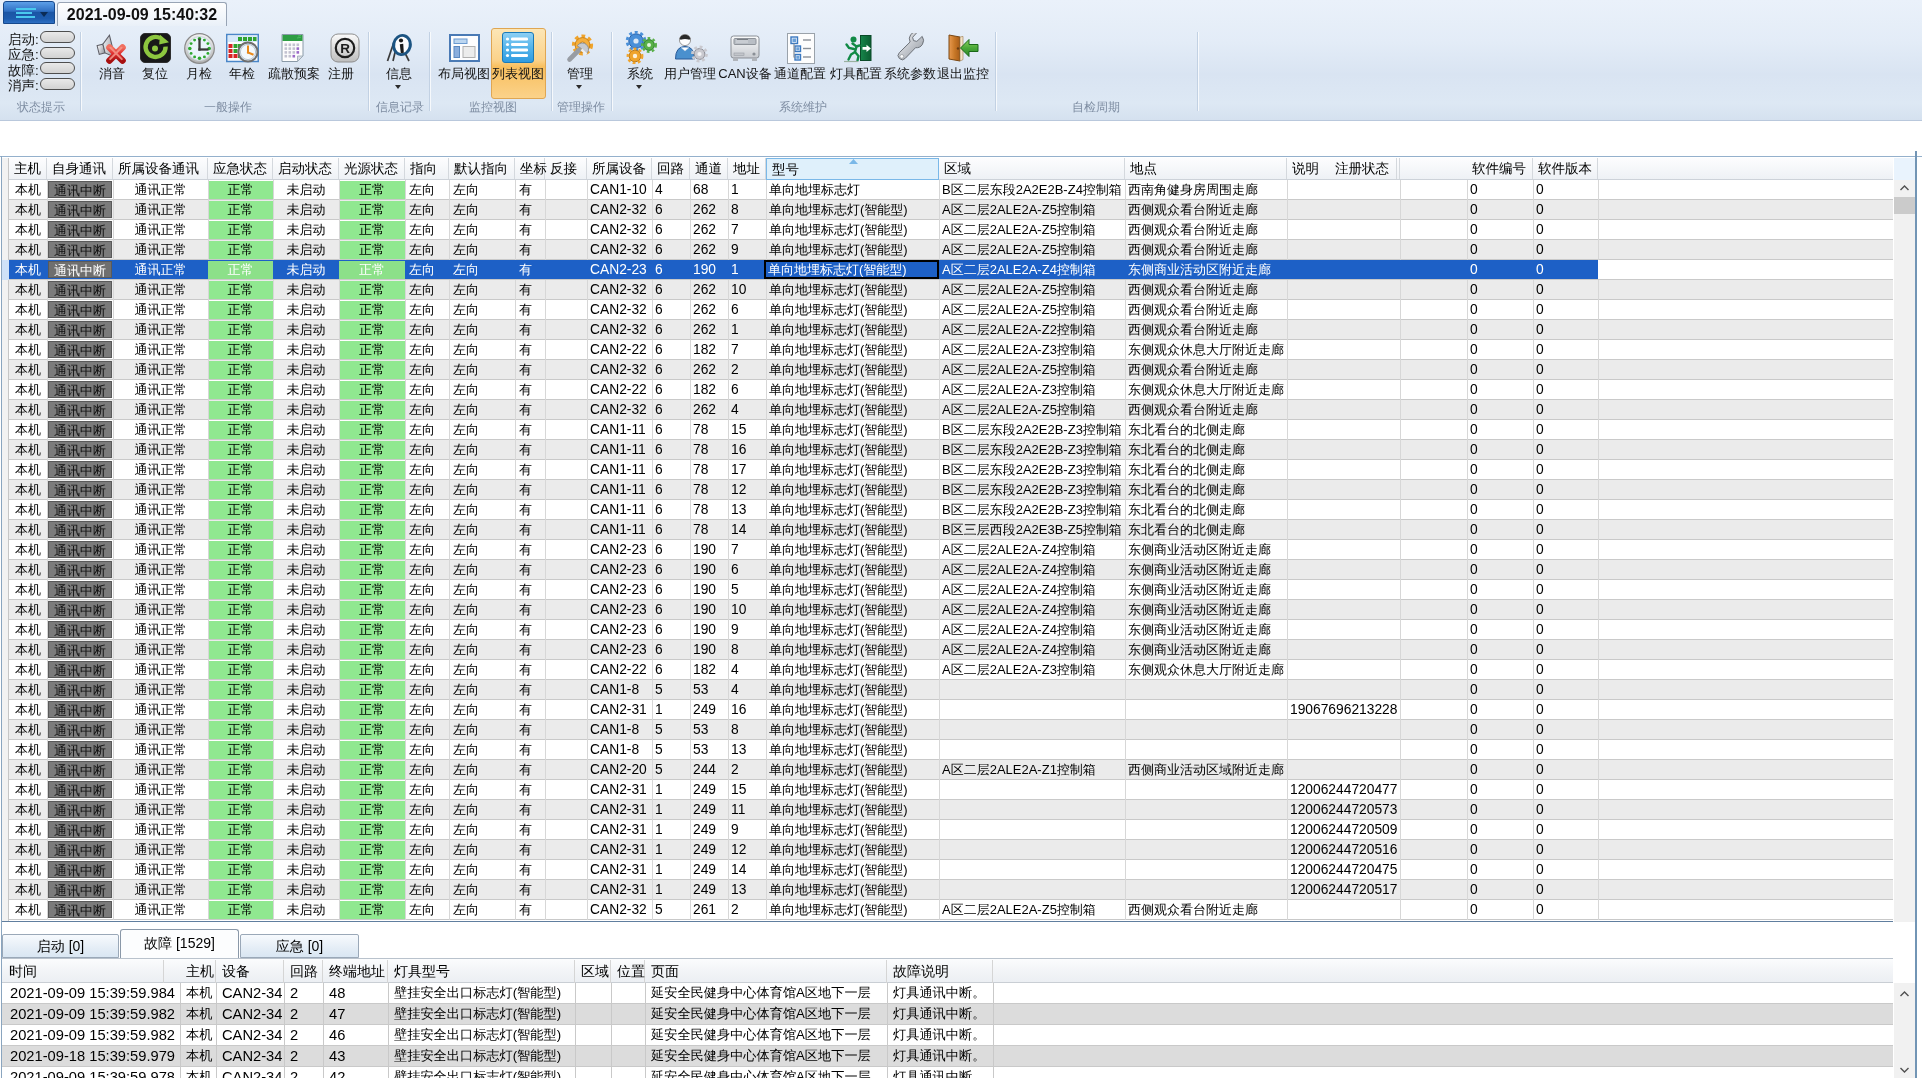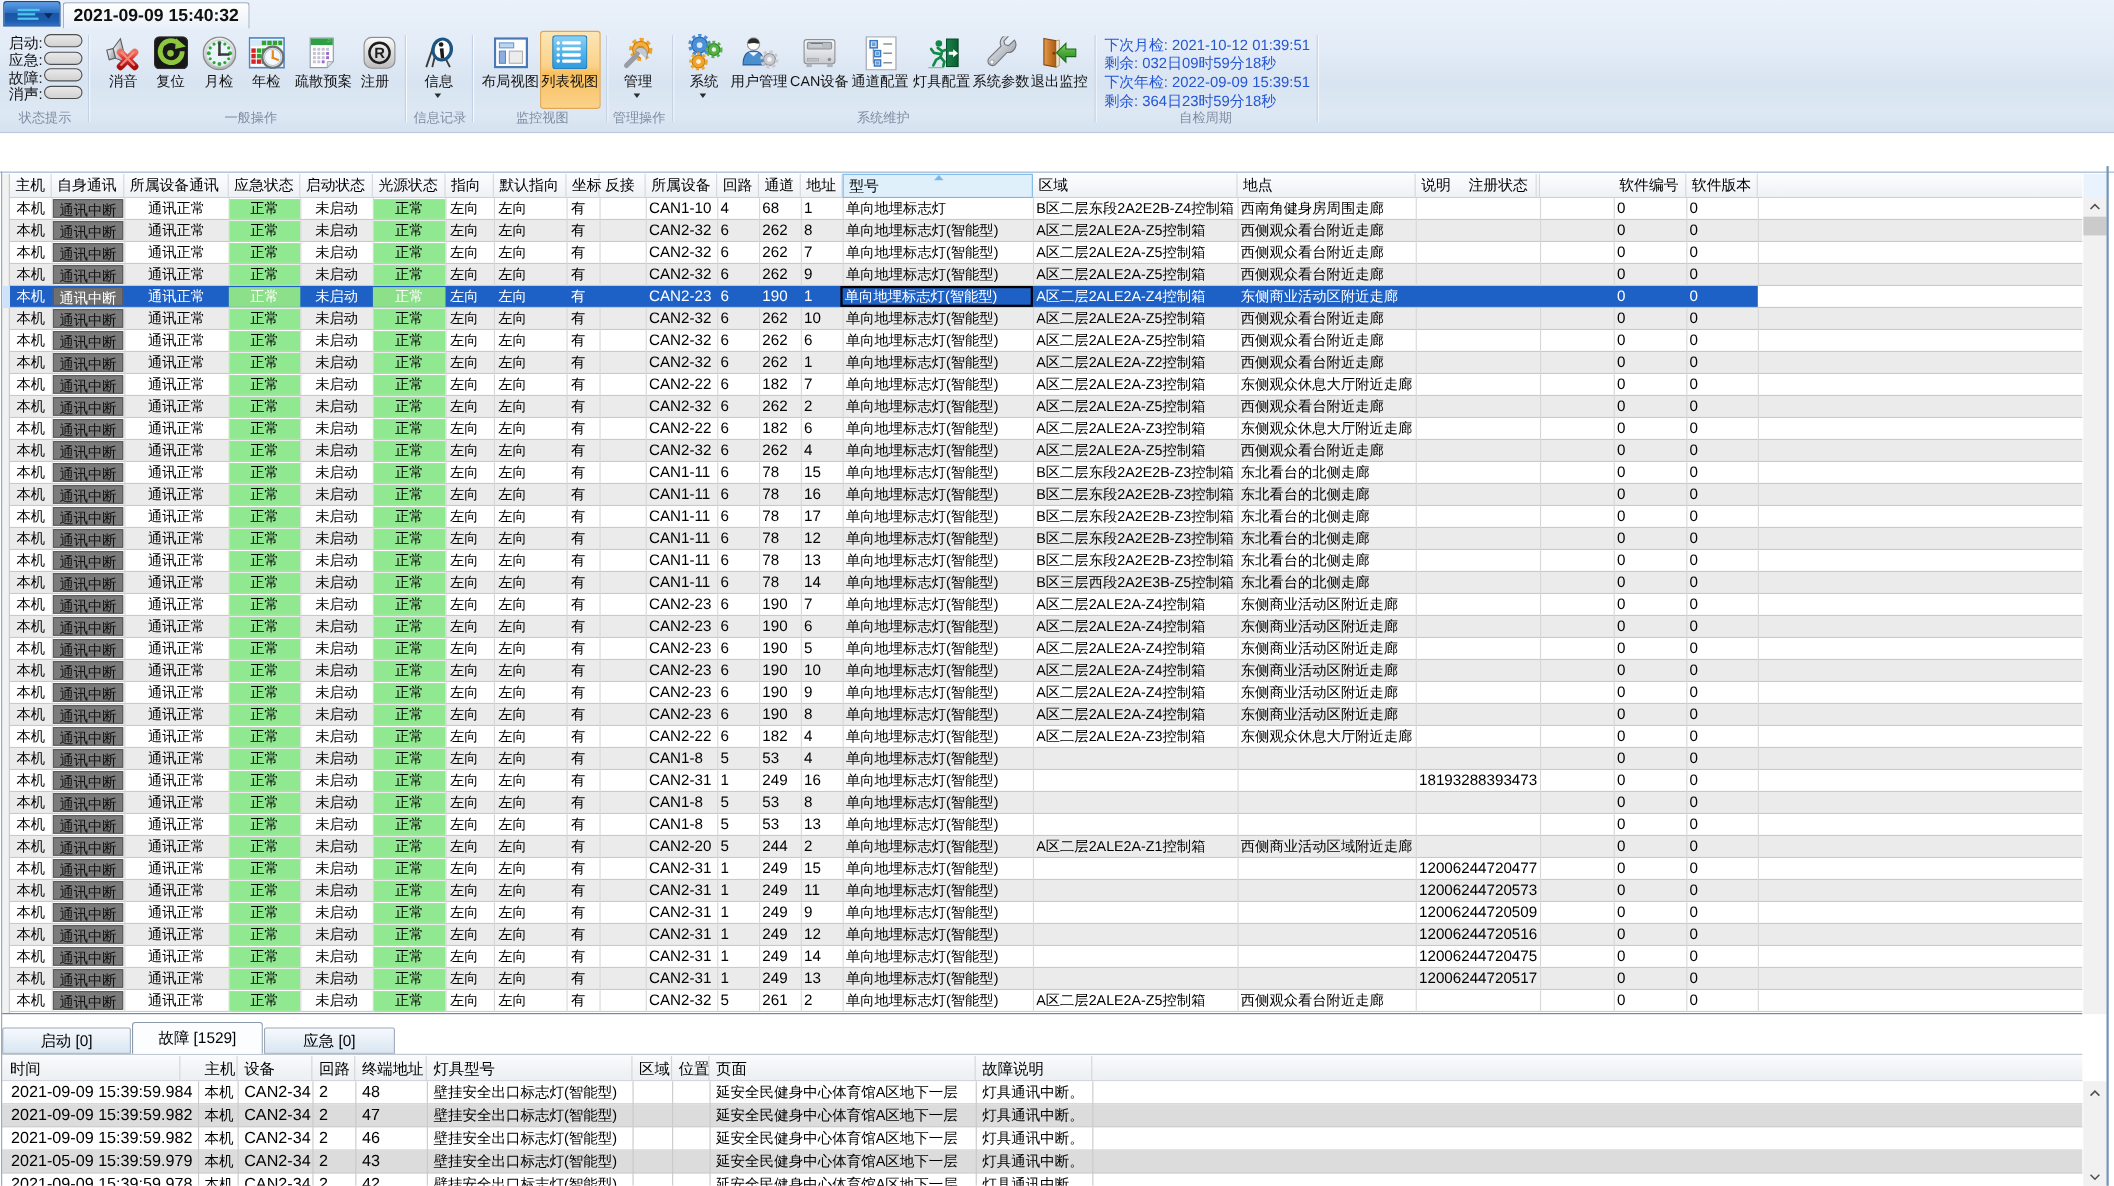--- a/index.html
+++ b/index.html
@@ -112,21 +112,20 @@
       <i class="pill" style="top:62px"></i>
 <b class="stlab" style="top:77px">消声:</b>
       <i class="pill" style="top:77.5px"></i>
 <b class="glab" style="left:-19px">状态提示</b>
 <b class="glab" style="left:168px">一般操作</b>
 <b class="glab" style="left:340px">信息记录</b>
 <b class="glab" style="left:433px">监控视图</b>
 <b class="glab" style="left:521px">管理操作</b>
 <b class="glab" style="left:743px">系统维护</b>
 <b class="glab" style="left:1036px">自检周期</b>
-<div id="checkinfo">下次月检: 2021-10-12 01:39:51<br>剩余: 032日09时59分18秒<br>下次年检: 2022-09-09 15:39:51<br>剩余: 364日23时59分18秒</div>
 <svg class="icon" style="left:96px" width="32" height="32" viewBox="0 0 32 32">
  <defs>
           <linearGradient id="spk" x1="0" y1="0" x2="1" y2="1">
             <stop offset="0" stop-color="#fbfbfc"></stop>
             <stop offset=".5" stop-color="#c6c8cd"></stop>
             <stop offset="1" stop-color="#8f929a"></stop>
           </linearGradient>
  <linearGradient id="xg" x1="0" y1="0" x2="0" y2="1">
             <stop offset="0" stop-color="#f07060"></stop>
             <stop offset=".45" stop-color="#e03030"></stop>
@@ -979,21 +978,21 @@
         <b class="t5">未启动</b>
         <b class="gr g2">正常</b>
         <b class="t7">左向</b>
         <b class="t8">左向</b>
         <b class="t9">有</b>
         <b class="t11">CAN2-31</b>
         <b class="t12">1</b>
         <b class="t13">249</b>
         <b class="t14">16</b>
         <b class="t15">单向地埋标志灯(智能型)</b>
-        <b class="t18">18193288393473</b>
+        <b class="t18">19067696213228</b>
         <b class="t20">0</b>
         <b class="t21">0</b>
       </div>
 <div class="r even" style="top:563px">
         <b class="t1">本机</b>
         <b class="dk">通讯中断</b>
         <b class="t3">通讯正常</b>
         <b class="gr g1">正常</b>
         <b class="t5">未启动</b>
         <b class="gr g2">正常</b>
@@ -1256,21 +1255,21 @@
         <b class="u1">2021-09-09 15:39:59.982</b>
         <b class="u2">本机</b>
         <b class="u3">CAN2-34</b>
         <b class="u4">2</b>
         <b class="u5">46</b>
         <b class="u6">壁挂安全出口标志灯(智能型)</b>
         <b class="u9">延安全民健身中心体育馆A区地下一层</b>
         <b class="u10">灯具通讯中断。</b>
       </div>
 <div class="br even" style="top:124px">
-        <b class="u1">2021-05-09 15:39:59.979</b>
+        <b class="u1">2021-09-18 15:39:59.979</b>
         <b class="u2">本机</b>
         <b class="u3">CAN2-34</b>
         <b class="u4">2</b>
         <b class="u5">43</b>
         <b class="u6">壁挂安全出口标志灯(智能型)</b>
         <b class="u9">延安全民健身中心体育馆A区地下一层</b>
         <b class="u10">灯具通讯中断。</b>
       </div>
 <div class="br odd" style="top:145px">
         <b class="u1">2021-09-09 15:39:59.978</b>

